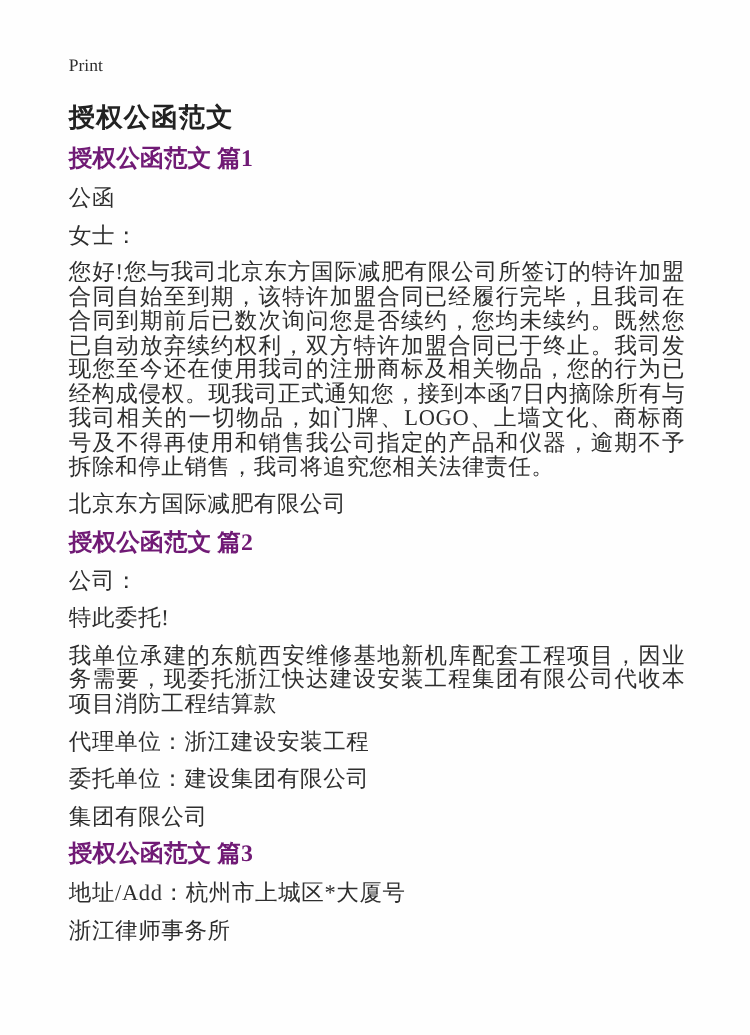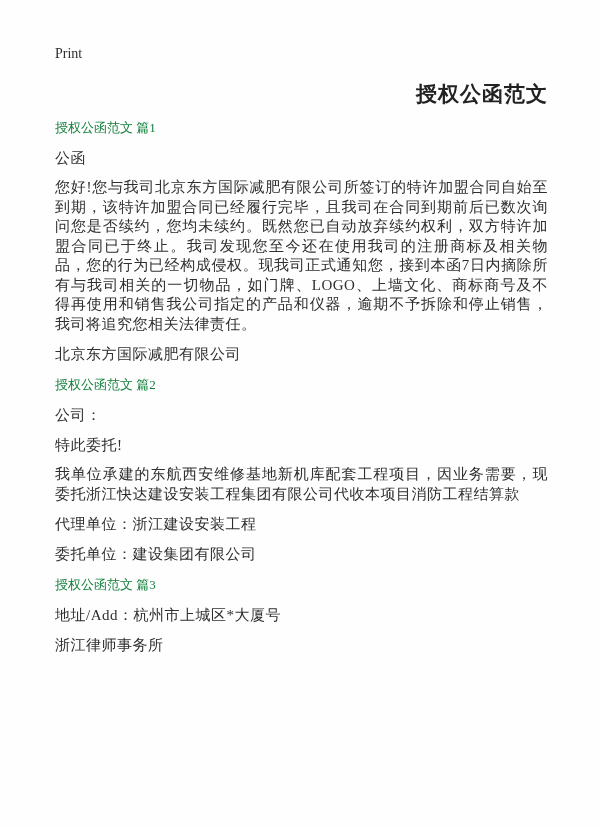--- a/index.html
+++ b/index.html
@@ -25,38 +25,38 @@
     color: #2e2e2e;
     margin: 0 0 8px 0;
     cursor: pointer;
     display: inline-block;
   }
   .doc-title {
     font-size: 21px;
     line-height: 26px;
     font-weight: bold;
     color: #222222;
-    text-align: right;
+    text-align: left;
     margin: 10px 0 0 0;
     letter-spacing: 1px;
   }
   .doc-subtitle {
     font-size: 14px;
     line-height: 20px;
     margin: 16px 0 0 0;
   }
   .sec-heading {
-    font-size: 13px;
+    font-size: 19px;
     line-height: 20px;
-    font-weight: normal;
-    color: #15803d;
+    font-weight: bold;
+    color: #701a75;
     margin: 12px 0 0 0;
   }
   .para {
-    font-size: 15px;
+    font-size: 18px;
     line-height: 19.5px;
     margin: 10px 0 0 0;
     text-align: justify;
     letter-spacing: 0.5px;
   }
   .para.single {
     text-align: left;
     margin-top: 10.5px;
   }
   .block-gap { margin-top: 11px; }
@@ -69,38 +69,40 @@
   <span class="print-link">Print</span>
 
   <h1 class="doc-title">授权公函范文</h1>
 
 
   
   <h2 class="sec-heading block-gap">授权公函范文 篇1</h2>
 
   <p class="para single">公函</p>
 
+  <p class="para single">女士：</p>
 
   <p class="para">您好!您与我司北京东方国际减肥有限公司所签订的特许加盟合同自始至到期，该特许加盟合同已经履行完毕，且我司在合同到期前后已数次询问您是否续约，您均未续约。既然您已自动放弃续约权利，双方特许加盟合同已于终止。我司发现您至今还在使用我司的注册商标及相关物品，您的行为已经构成侵权。现我司正式通知您，接到本函7日内摘除所有与我司相关的一切物品，如门牌、LOGO、上墙文化、商标商号及不得再使用和销售我公司指定的产品和仪器，逾期不予拆除和停止销售，我司将追究您相关法律责任。</p>
 
   <p class="para single">北京东方国际减肥有限公司</p>
 
   
   <h2 class="sec-heading block-gap">授权公函范文 篇2</h2>
 
   <p class="para single">公司：</p>
 
   <p class="para single">特此委托!</p>
 
   <p class="para">我单位承建的东航西安维修基地新机库配套工程项目，因业务需要，现委托浙江快达建设安装工程集团有限公司代收本项目消防工程结算款</p>
 
   <p class="para single">代理单位：浙江建设安装工程</p>
 
   <p class="para single">委托单位：建设集团有限公司</p>
 
+  <p class="para single">集团有限公司</p>
 
 
   
   <h2 class="sec-heading block-gap">授权公函范文 篇3</h2>
 
   <p class="para single">地址/Add：杭州市上城区*大厦号</p>
 
   <p class="para single">浙江律师事务所</p>
 
 </div>

